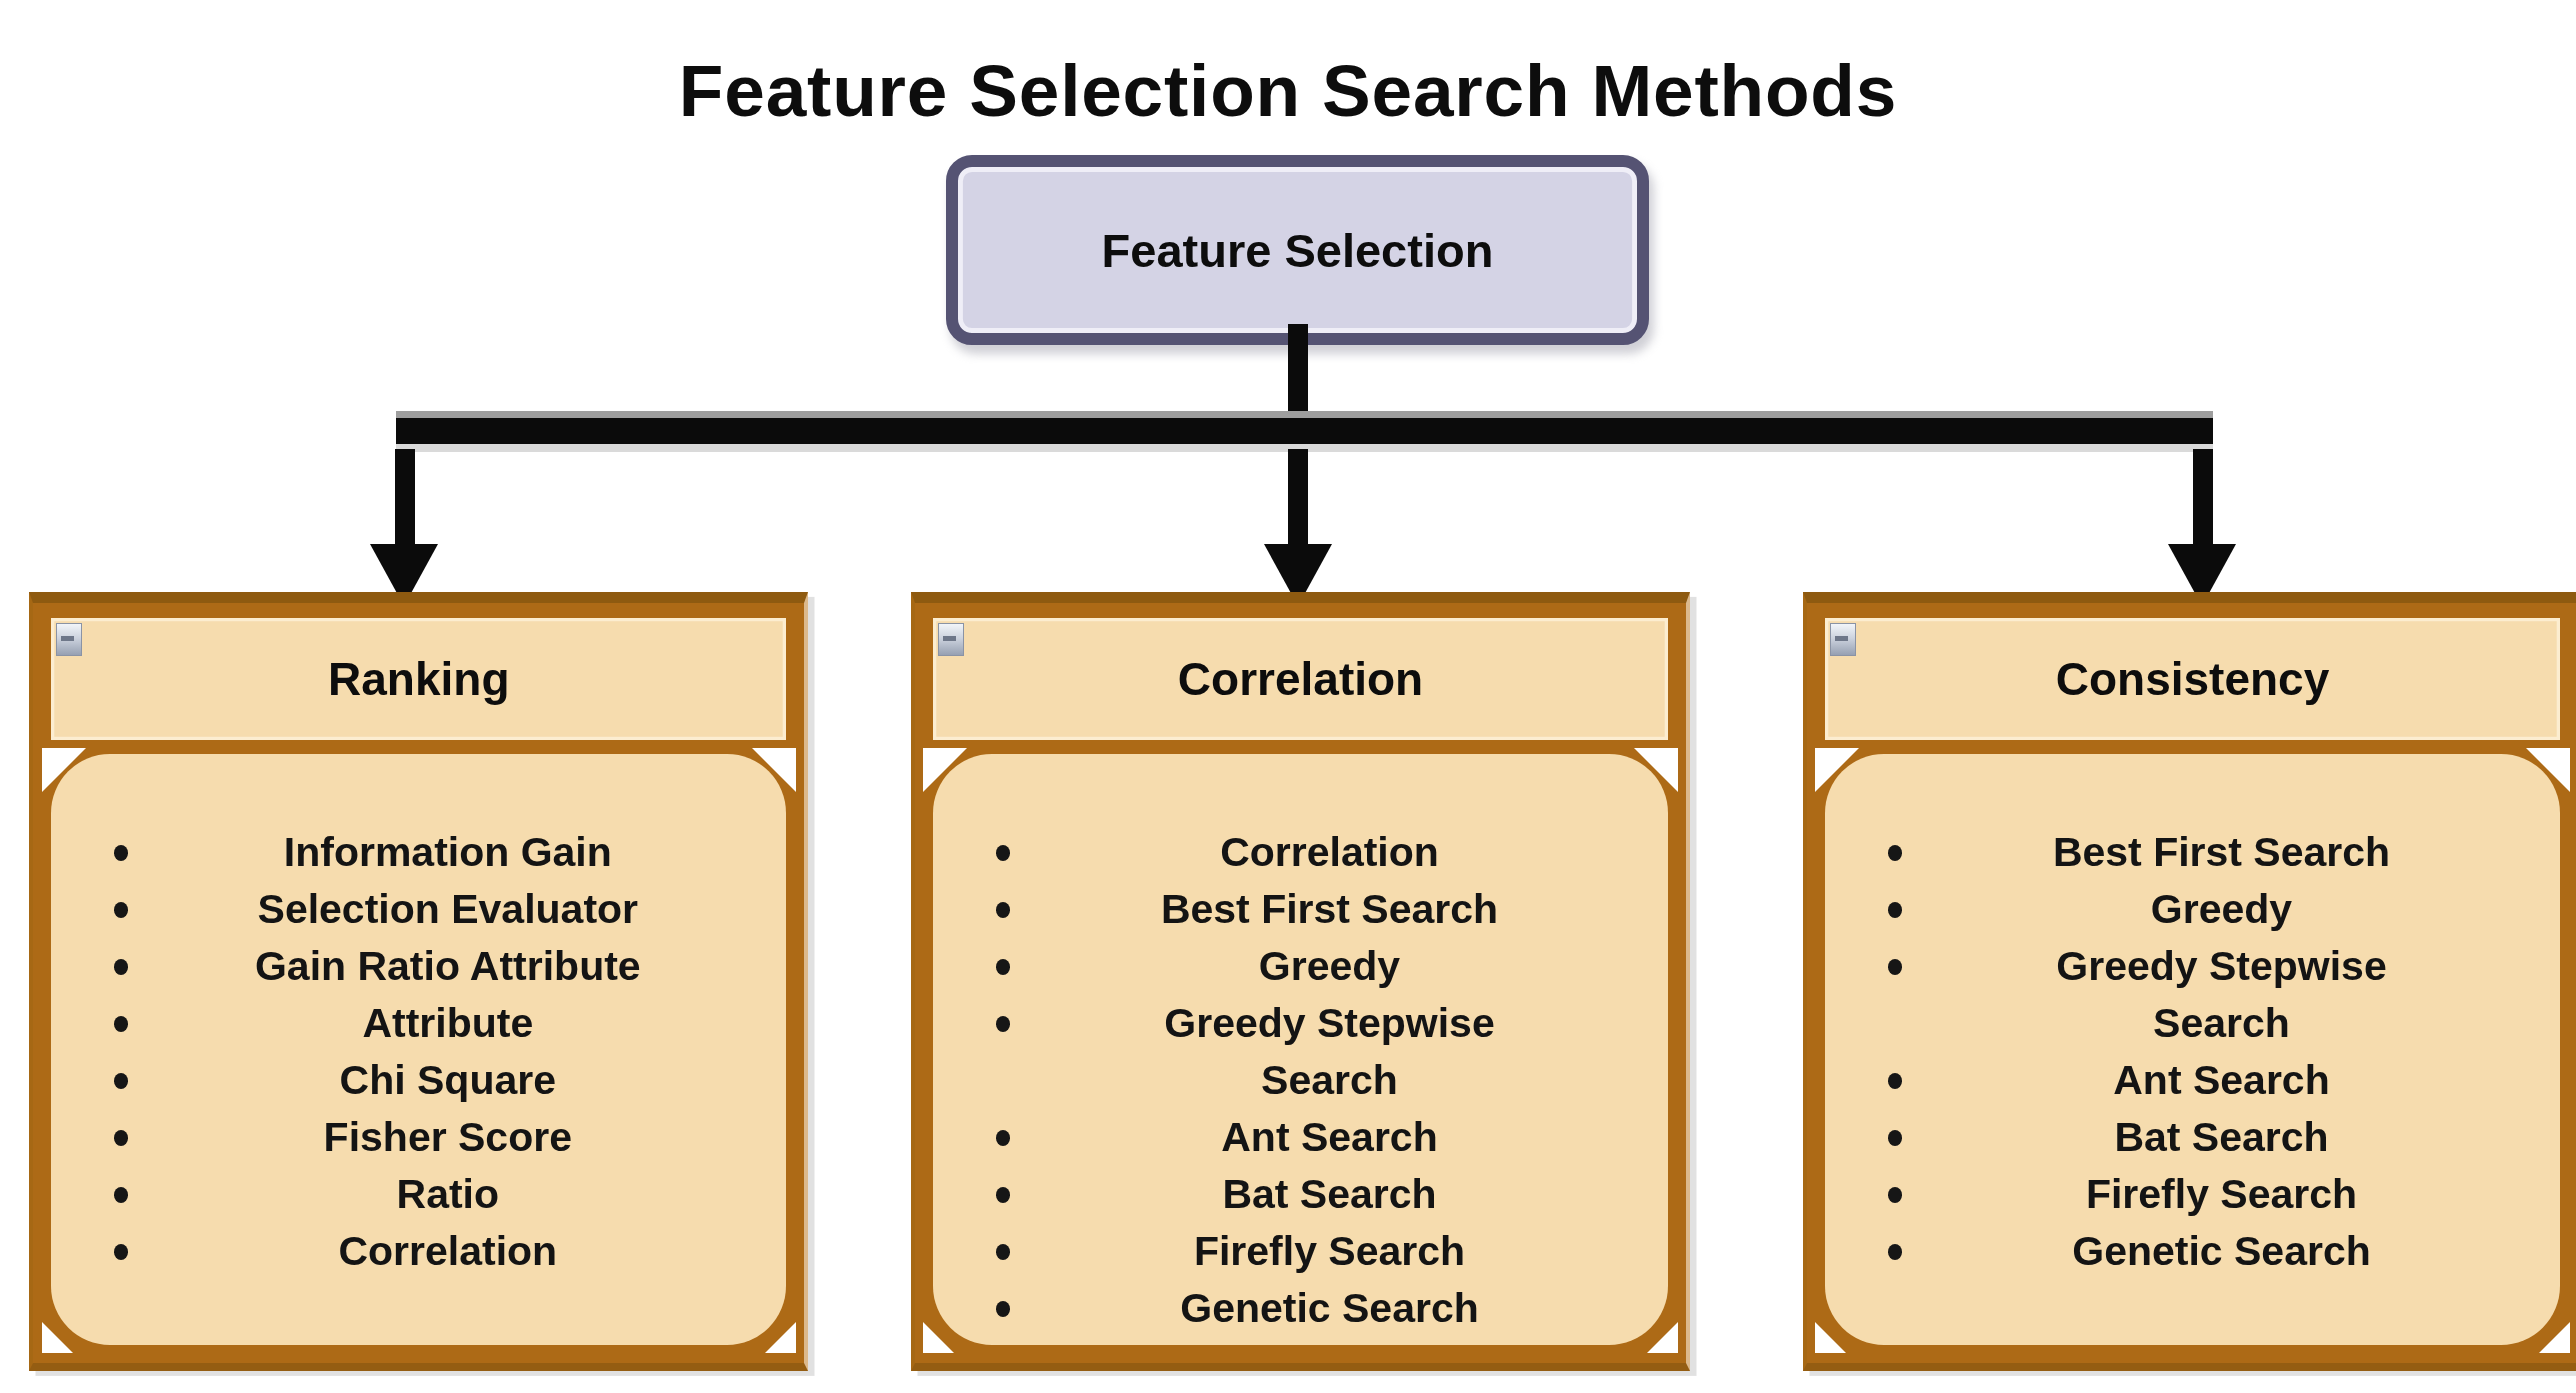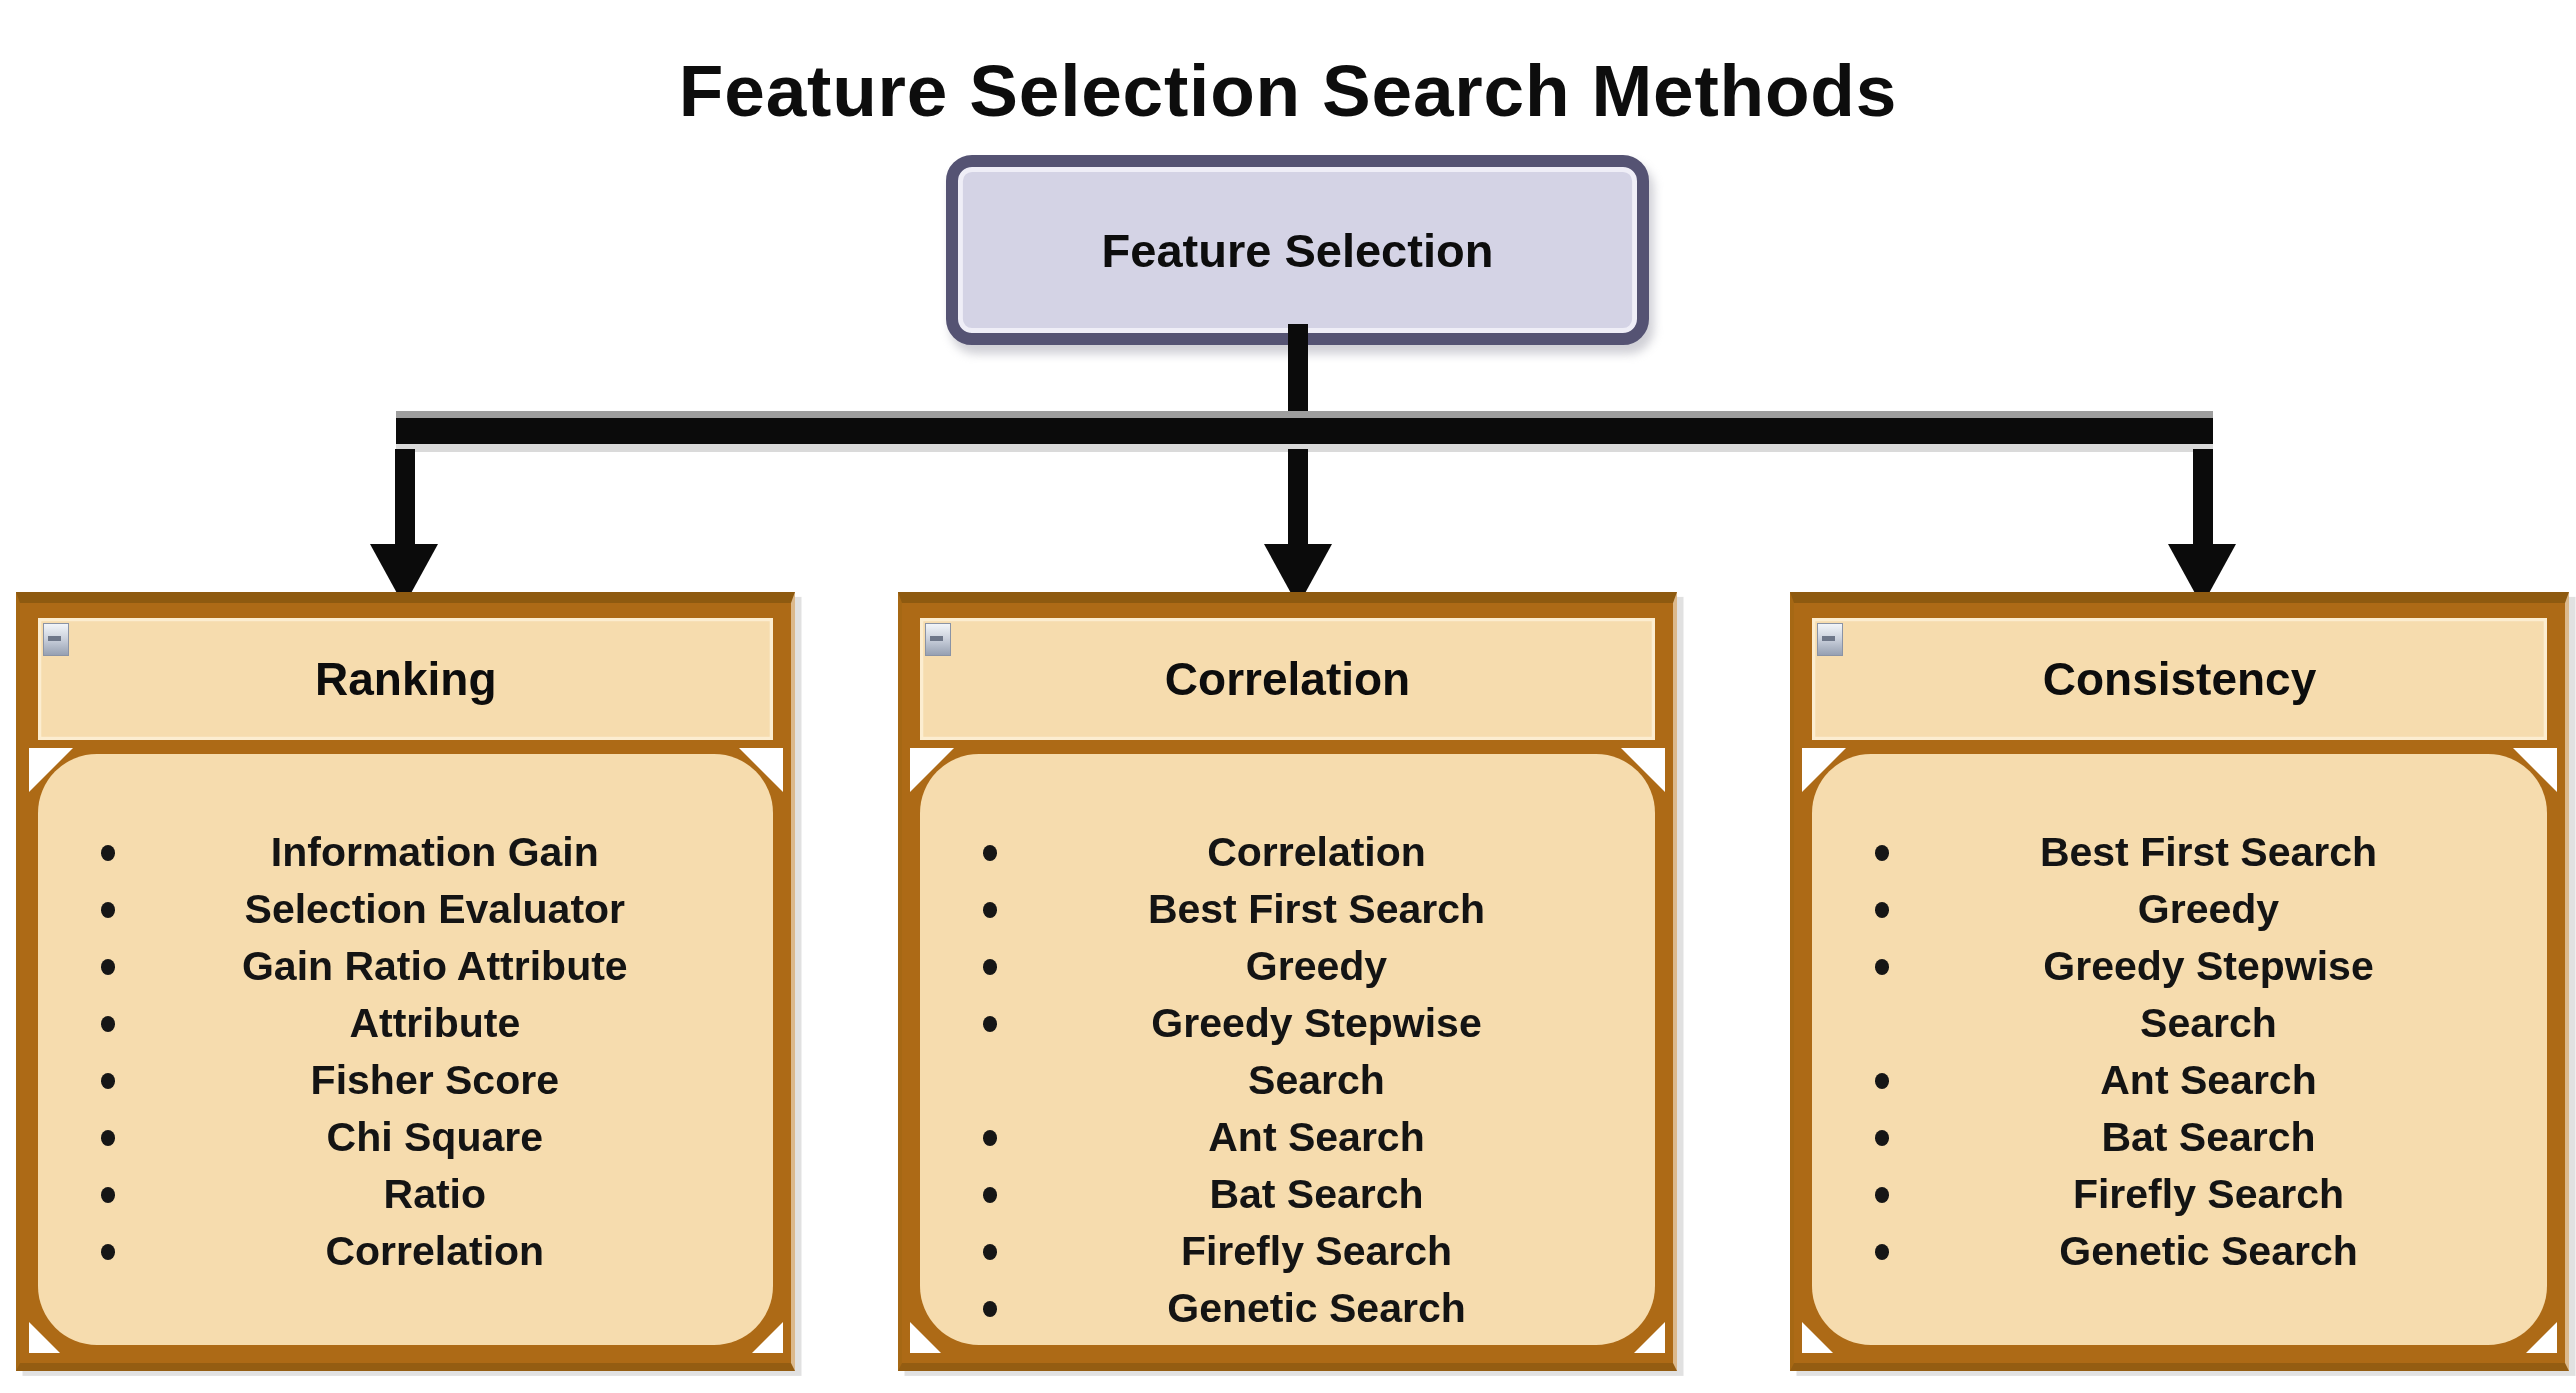--- a/index.html
+++ b/index.html
@@ -44,20 +44,21 @@
   #ah-mid{left:1264px;}
   #ah-right{left:2168px;}
   
   .branch{
     position:absolute;top:592px;height:779px;width:779px;
     background:#ad6a16;box-sizing:border-box;
     border-top:11.4px solid #8e5a10;border-bottom:8.1px solid #945d12;
     border-left:4.9px solid #a66814;border-right:4.9px solid #dcb98c;
     display:flex;flex-direction:column;
     box-shadow:6.5px 4.9px 0 rgba(222,222,222,.9);
+    margin-left:13px;
   }
   #branch-0{left:16.3px;}
   #branch-1{left:898px;}
   #branch-2{left:1790px;}
   .branch-header{
     margin:14.7px 18px 0 18px;height:122px;background:#f6dcae;
     position:relative;display:flex;align-items:center;justify-content:center;
     box-shadow:inset 0 0 0 3.3px rgba(253,240,214,.85);
   }
   .branch-header .hlabel{font-size:46px;font-weight:bold;color:#0d0d0d;}
@@ -123,22 +124,22 @@
     <span class="notch tl"></span>
     <span class="notch tr"></span>
     <span class="notch bl"></span>
     <span class="notch br"></span>
     <div class="body-panel"></div>
     <ul class="bullets">
       <li>Information Gain</li>
       <li>Selection Evaluator</li>
       <li>Gain Ratio Attribute</li>
       <li>Attribute</li>
+      <li>Chi Square</li>
       <li>Fisher Score</li>
-      <li>Chi Square</li>
       <li>Ratio</li>
       <li>Correlation</li>
     </ul>
   </div>
 </div>
 
 <div class="branch" id="branch-1">
   <div class="branch-header">
     <span class="collapse-widget"></span>
     <span class="hlabel">Correlation</span>

